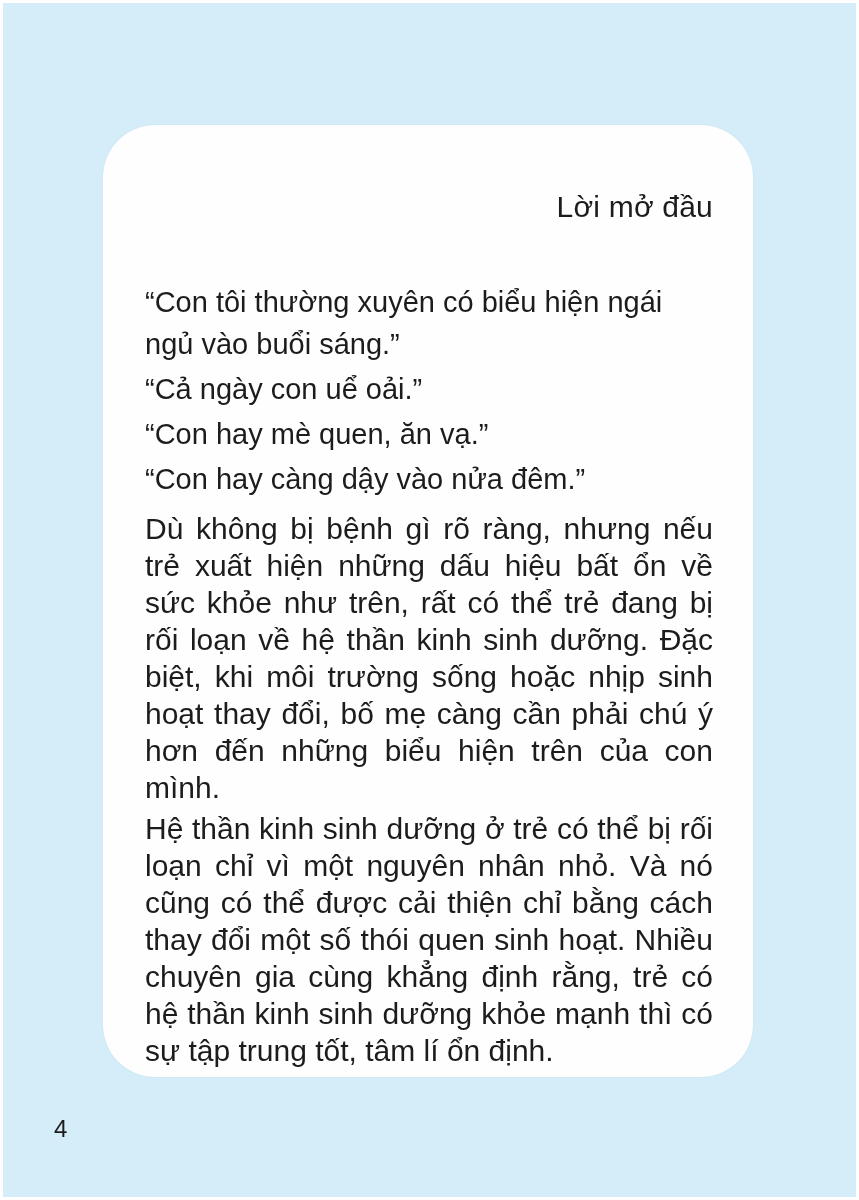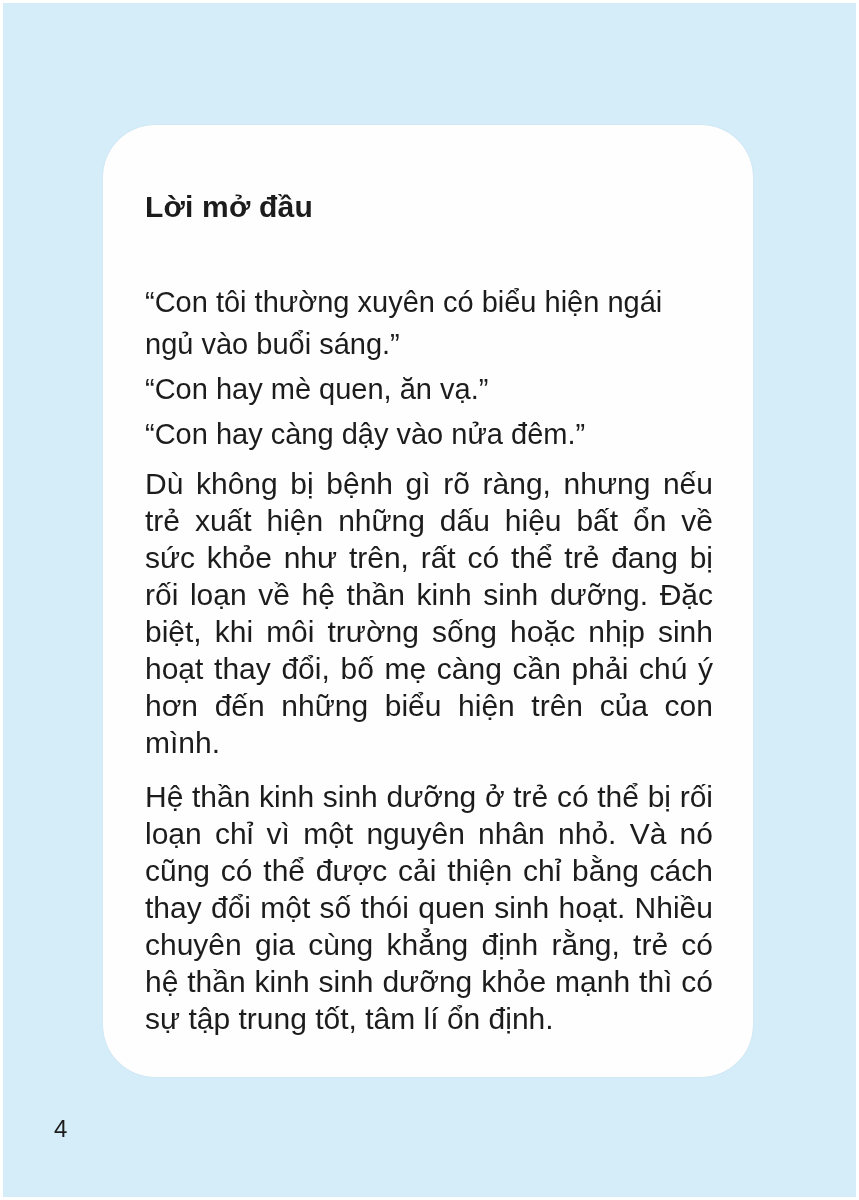--- a/index.html
+++ b/index.html
@@ -32,55 +32,56 @@
     height: 952px;
     background: var(--card-bg);
     border-radius: 52px;
     padding: 64px 40px 0 42px;
     box-shadow: 0 0 1px rgba(120,160,190,0.35);
   }
   .card-title {
     margin: 0 0 56px 0;
     font-size: 30px;
     line-height: 36px;
-    font-weight: bold;
-    text-align: left;
+    font-weight: normal;
+    text-align: right;
     letter-spacing: 0.2px;
   }
   .quote {
     margin: 0 0 3px 0;
     font-size: 29px;
     line-height: 42px;
     text-align: left;
   }
   .para {
     margin: 10px 0 0 0;
     font-size: 30px;
     line-height: 37px;
     text-align: justify;
     text-justify: inter-word;
   }
-  .para + .para { margin-top: 17px; }
+  .para + .para { margin-top: 4px; }
   .page-number {
     position: absolute;
     left: 54px;
     top: 1114px;
     font-size: 24px;
     line-height: 30px;
   }
 </style>
 </head>
 <body>
 
 <div class="page-bg"></div>
 
 <div class="card">
   <h1 class="card-title">Lời mở đầu</h1>
 
   <p class="quote">“Con tôi thường xuyên có biểu hiện ngái ngủ vào buổi sáng.”</p>
+  <p class="quote">“Cả ngày con uể oải.”</p>
   <p class="quote">“Con hay mè quen, ăn vạ.”</p>
   <p class="quote">“Con hay càng dậy vào nửa đêm.”</p>
 
   <p class="para">Dù không bị bệnh gì rõ ràng, nhưng nếu trẻ xuất hiện những dấu hiệu bất ổn về sức khỏe như trên, rất có thể trẻ đang bị rối loạn về hệ thần kinh sinh dưỡng. Đặc biệt, khi môi trường sống hoặc nhịp sinh hoạt thay đổi, bố mẹ càng cần phải chú ý hơn đến những biểu hiện trên của con mình.</p>
   <p class="para">Hệ thần kinh sinh dưỡng ở trẻ có thể bị rối loạn chỉ vì một nguyên nhân nhỏ. Và nó cũng có thể được cải thiện chỉ bằng cách thay đổi một số thói quen sinh hoạt. Nhiều chuyên gia cùng khẳng định rằng, trẻ có hệ thần kinh sinh dưỡng khỏe mạnh thì có sự tập trung tốt, tâm lí ổn định.</p>
 </div>
 
 <div class="page-number">4</div>
 
 </body></html>

